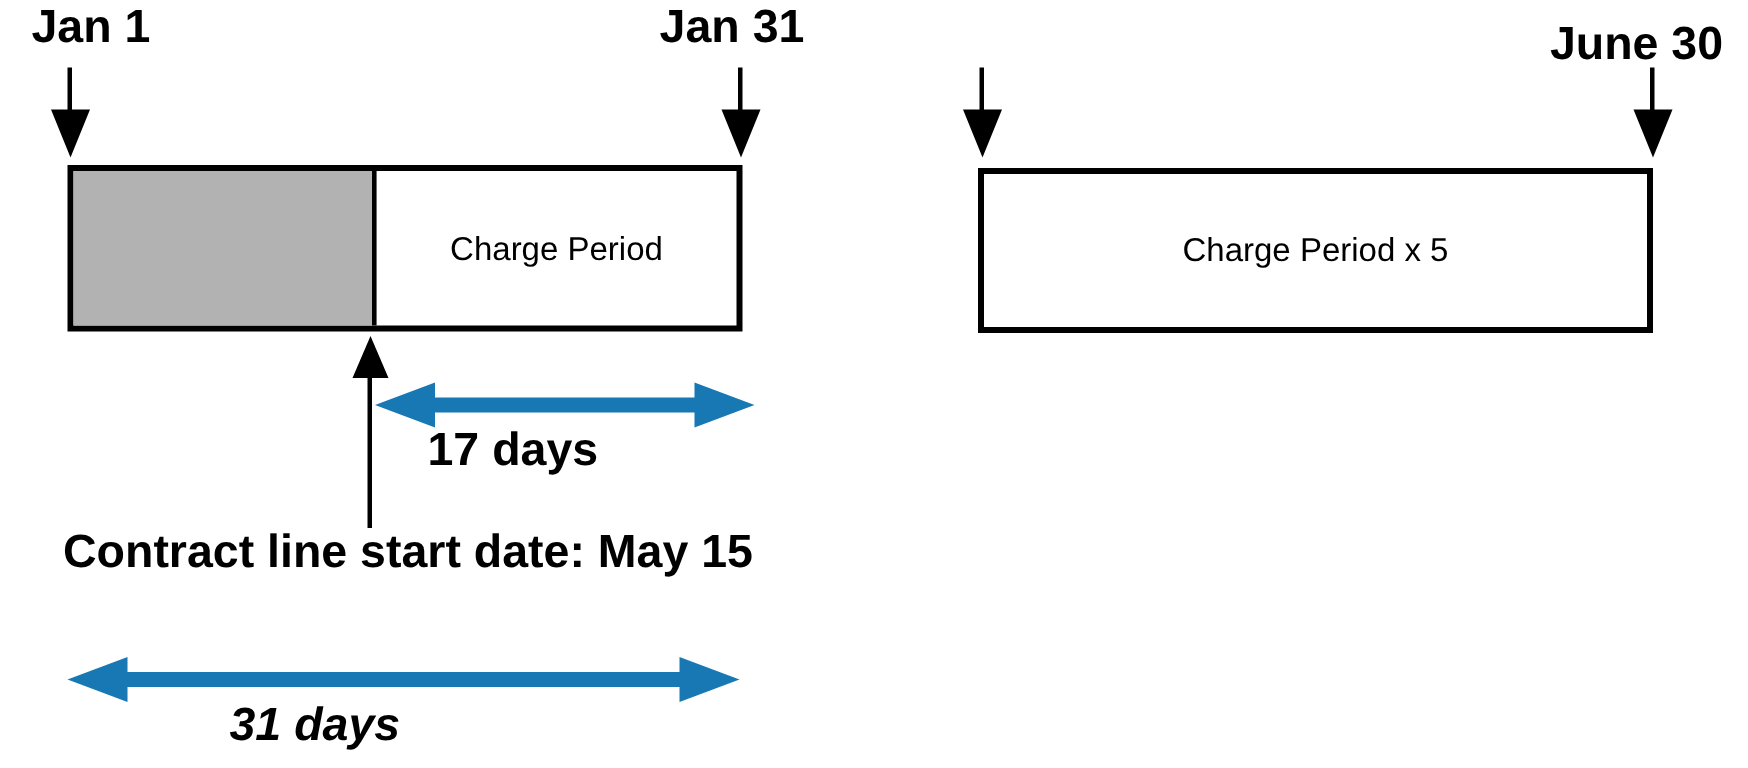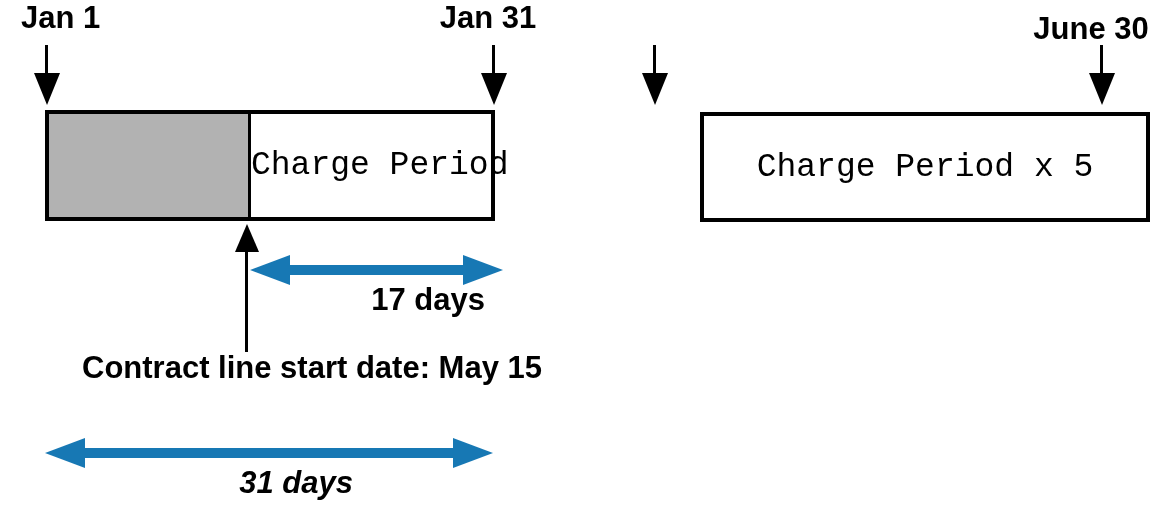--- a/index.html
+++ b/index.html
@@ -21,45 +21,44 @@
   
   .lbl {
     position: absolute;
     font-size: 31px;
     font-weight: 700;
     line-height: 32px;
     white-space: nowrap;
     color: var(--ink);
   }
   .ra { text-align: center; }
-  .ctr { text-align: right; }
+  .ctr { text-align: left; }
 
   
   .bar {
     position: absolute;
     box-sizing: border-box;
     border: 4px solid var(--ink);
     background: var(--bg);
     display: flex;
   }
   .bar-gray {
     flex: none;
     width: 199px;
     background: var(--gray);
     border-right: 3px solid var(--ink);
   }
   .bar-label {
     flex: 1;
     display: flex;
     align-items: center;
     justify-content: center;
-    font-size: 33px;
+    font-size: 22px;
     font-weight: 400;
     white-space: nowrap;
-    font-family: Liberation Mono, monospace;
   }
 
   
   .varrow { position: absolute; width: 26px; height: 77px; }
   .vstem  { position: absolute; left: 11px; top: 0; width: 3px; height: 30px; background: var(--ink); }
   .vhead  { position: absolute; left: 0; top: 28px; width: 0; height: 0;
             border-left: 13px solid transparent; border-right: 13px solid transparent;
             border-top: 32px solid var(--ink); }
 
   
@@ -126,18 +125,18 @@
 
   <div class="varrow" style="left:642px; top:45px;">
     <div class="vstem"></div>
     <div class="vhead"></div>
   </div>
   <div class="varrow" style="left:1089px; top:45px;">
     <div class="vstem"></div>
     <div class="vhead"></div>
   </div>
 
-  <div class="bar" style="left:652px; top:112px; width:450px; height:110px;margin-left:48px;">
+  <div class="bar" style="left:652px; top:112px; width:450px; height:110px;">
     <div class="bar-label">Charge Period x 5</div>
   </div>
 
 
 </div>
 
 </body></html>

